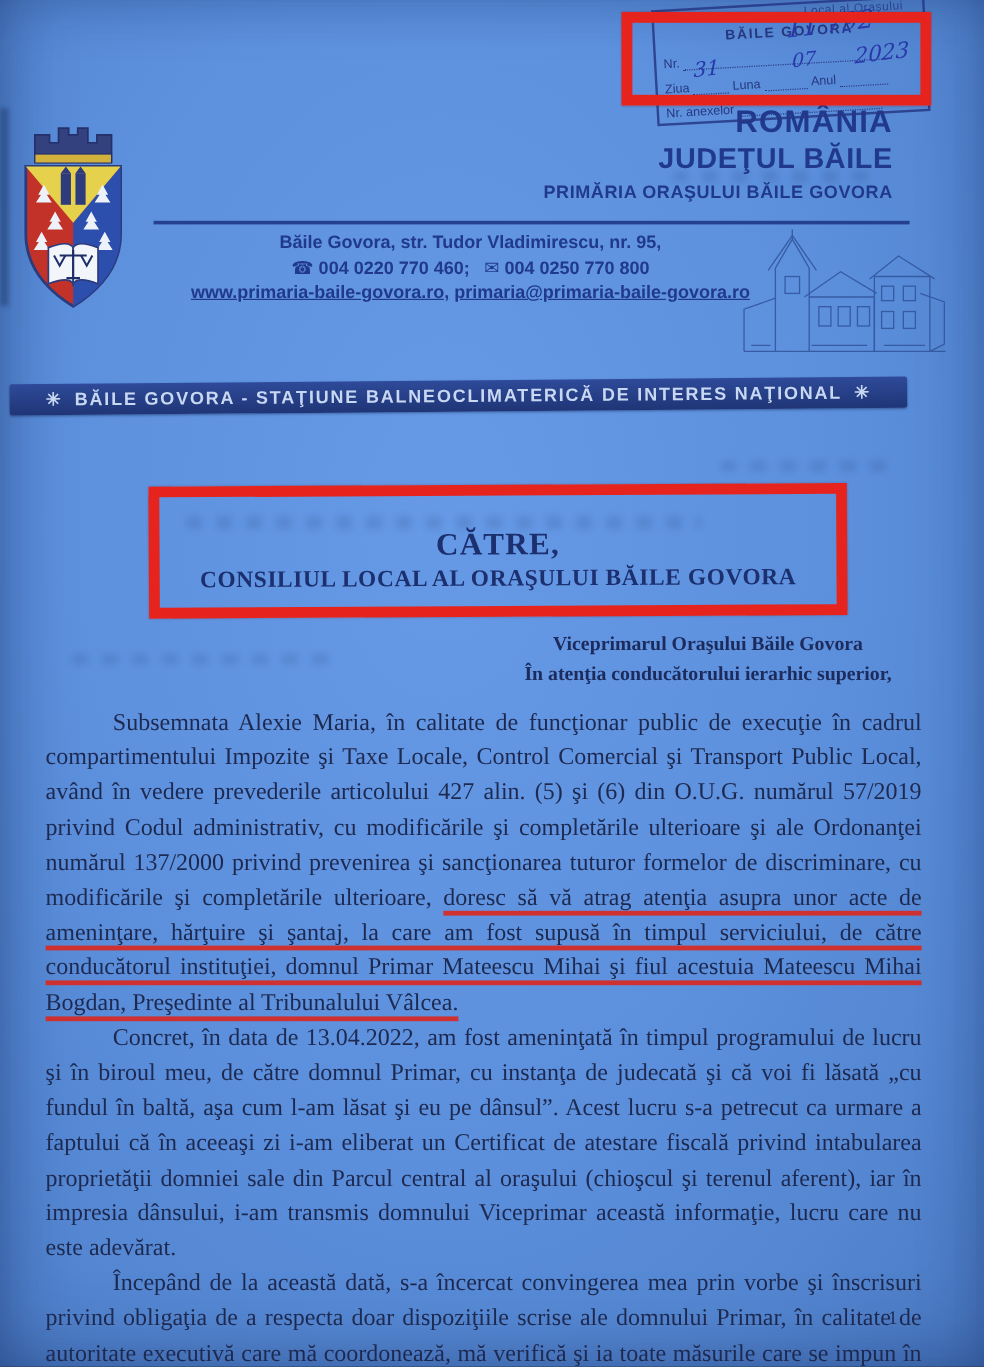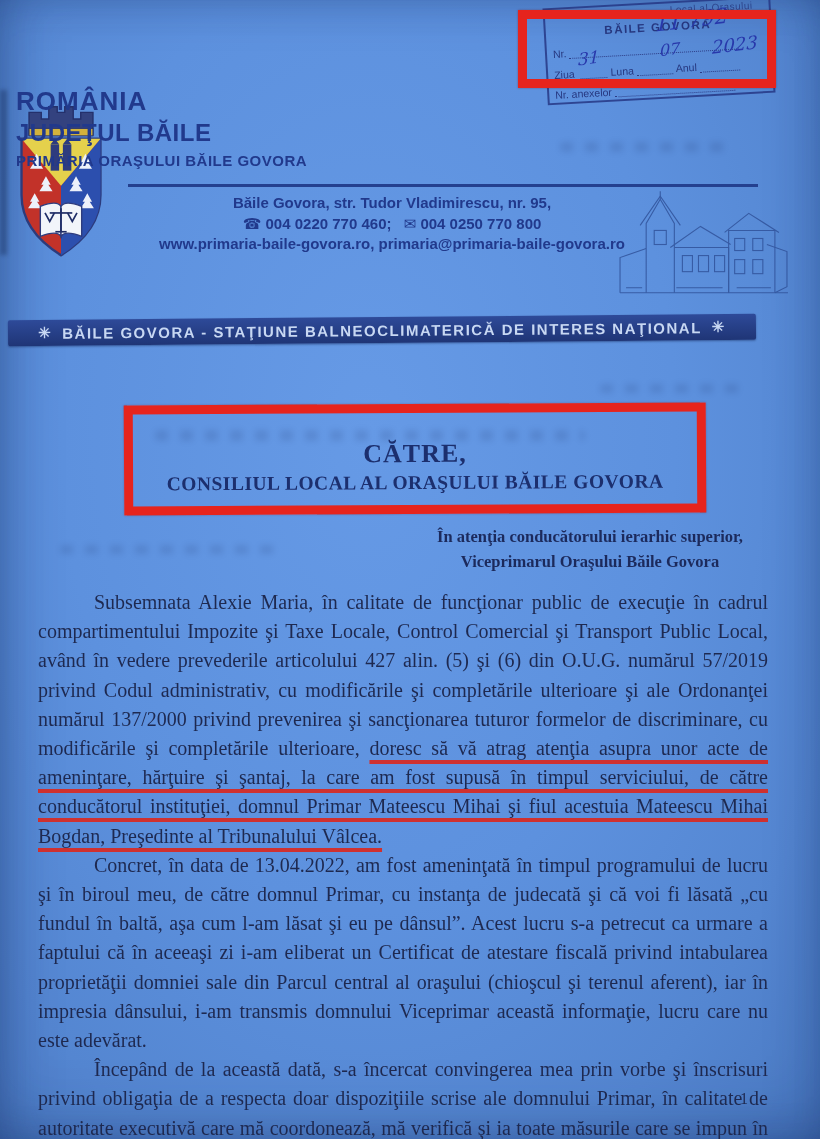--- a/index.html
+++ b/index.html
@@ -31,30 +31,30 @@
   .dots { display:inline-block; border-bottom:1.6px dotted #2c3c86; height:9px; }
   .hand { position:absolute; font-family:"DejaVu Serif", serif; font-style:italic;
           color:#2838ab; transform:rotate(-7deg) skewX(-8deg); z-index:3; }
   .red-frame {
     left:518px; top:10px; width:258px; height:78px;
     border:9px solid #e6241d; z-index:4;
     box-shadow:0 0 2px rgba(120,0,0,.4);
   }
 
   
-  .hdr { left:16px; top:86px; width:744px; text-align:left; font-weight:bold; }
+  .hdr { left:0; top:86px; width:744px; text-align:right; font-weight:bold; }
   .hdr-country { font-size:26px; letter-spacing:1px; }
   .hdr-county  { font-size:24px; letter-spacing:.5px; margin-top:2px; }
   .hdr-inst    { font-size:15px; letter-spacing:.5px; margin-top:5px; }
 
   .rule { left:128px; top:184px; width:630px; height:3px; background:#24408f; }
 
   .contact { left:112px; top:193px; width:560px; text-align:center;
              font-size:15px; line-height:20.5px; font-weight:bold; color:#21398c; }
-  .contact .links { }
+  .contact .links { text-decoration:underline; }
   .contact .glyph { font-weight:normal; }
 
   
   .banner {
     left:8px; top:317px; width:748px; height:26px;
     background:linear-gradient(#2e4a99, #1f3576);
     color:#c8d8f3; display:flex; align-items:center; justify-content:center;
     gap:10px; font-weight:bold; font-size:15px; letter-spacing:1.5px;
     transform:rotate(-0.5deg); border-radius:2px;
     box-shadow:0 1px 2px rgba(10,25,70,.4);
@@ -219,22 +219,22 @@
   <div class="smudge" style="left:60px; top:545px; width:220px; height:9px;"></div>
 
   <div class="abs catre-frame">
     <div class="catre-inner">
       <div class="catre-line1">CĂTRE,</div>
       <div class="catre-line2">CONSILIUL LOCAL AL ORAŞULUI BĂILE GOVORA</div>
     </div>
   </div>
 
   <div class="abs attn">
+    <div>Viceprimarul Oraşului Băile Govora</div>
     <div>În atenţia conducătorului ierarhic superior,</div>
-    <div>Viceprimarul Oraşului Băile Govora</div>
   </div>
 
   <div class="abs letter">
     <p><span>Subsemnata Alexie Maria, în calitate de funcţionar public de execuţie în cadrul compartimentului Impozite şi Taxe Locale, Control Comercial şi Transport Public Local, având în vedere prevederile articolului 427 alin. (5) şi (6) din O.U.G. numărul 57/2019 privind Codul administrativ, cu modificările şi completările ulterioare şi ale Ordonanţei numărul 137/2000 privind prevenirea şi sancţionarea tuturor formelor de discriminare, cu modificările şi completările ulterioare, </span><span class="ru">doresc să vă atrag atenţia asupra unor acte de ameninţare, hărţuire şi şantaj, la care am fost supusă în timpul serviciului, de către conducătorul instituţiei, domnul Primar Mateescu Mihai şi fiul acestuia Mateescu Mihai Bogdan, Preşedinte al Tribunalului Vâlcea.</span></p>
     <p>Concret, în data de 13.04.2022, am fost ameninţată în timpul programului de lucru şi în biroul meu, de către domnul Primar, cu instanţa de judecată şi că voi fi lăsată „cu fundul în baltă, aşa cum l-am lăsat şi eu pe dânsul”. Acest lucru s-a petrecut ca urmare a faptului că în aceeaşi zi i-am eliberat un Certificat de atestare fiscală privind intabularea proprietăţii domniei sale din Parcul central al oraşului (chioşcul şi terenul aferent), iar în impresia dânsului, i-am transmis domnului Viceprimar această informaţie, lucru care nu este adevărat.</p>
     <p>Începând de la această dată, s-a încercat convingerea mea prin vorbe şi înscrisuri privind obligaţia de a respecta doar dispoziţiile scrise ale domnului Primar, în calitate de autoritate executivă care mă coordonează, mă verifică şi ia toate măsurile care se impun în domeniul meu specific de</p>
   </div>
 
   <div class="abs pagenum">1</div>
 

